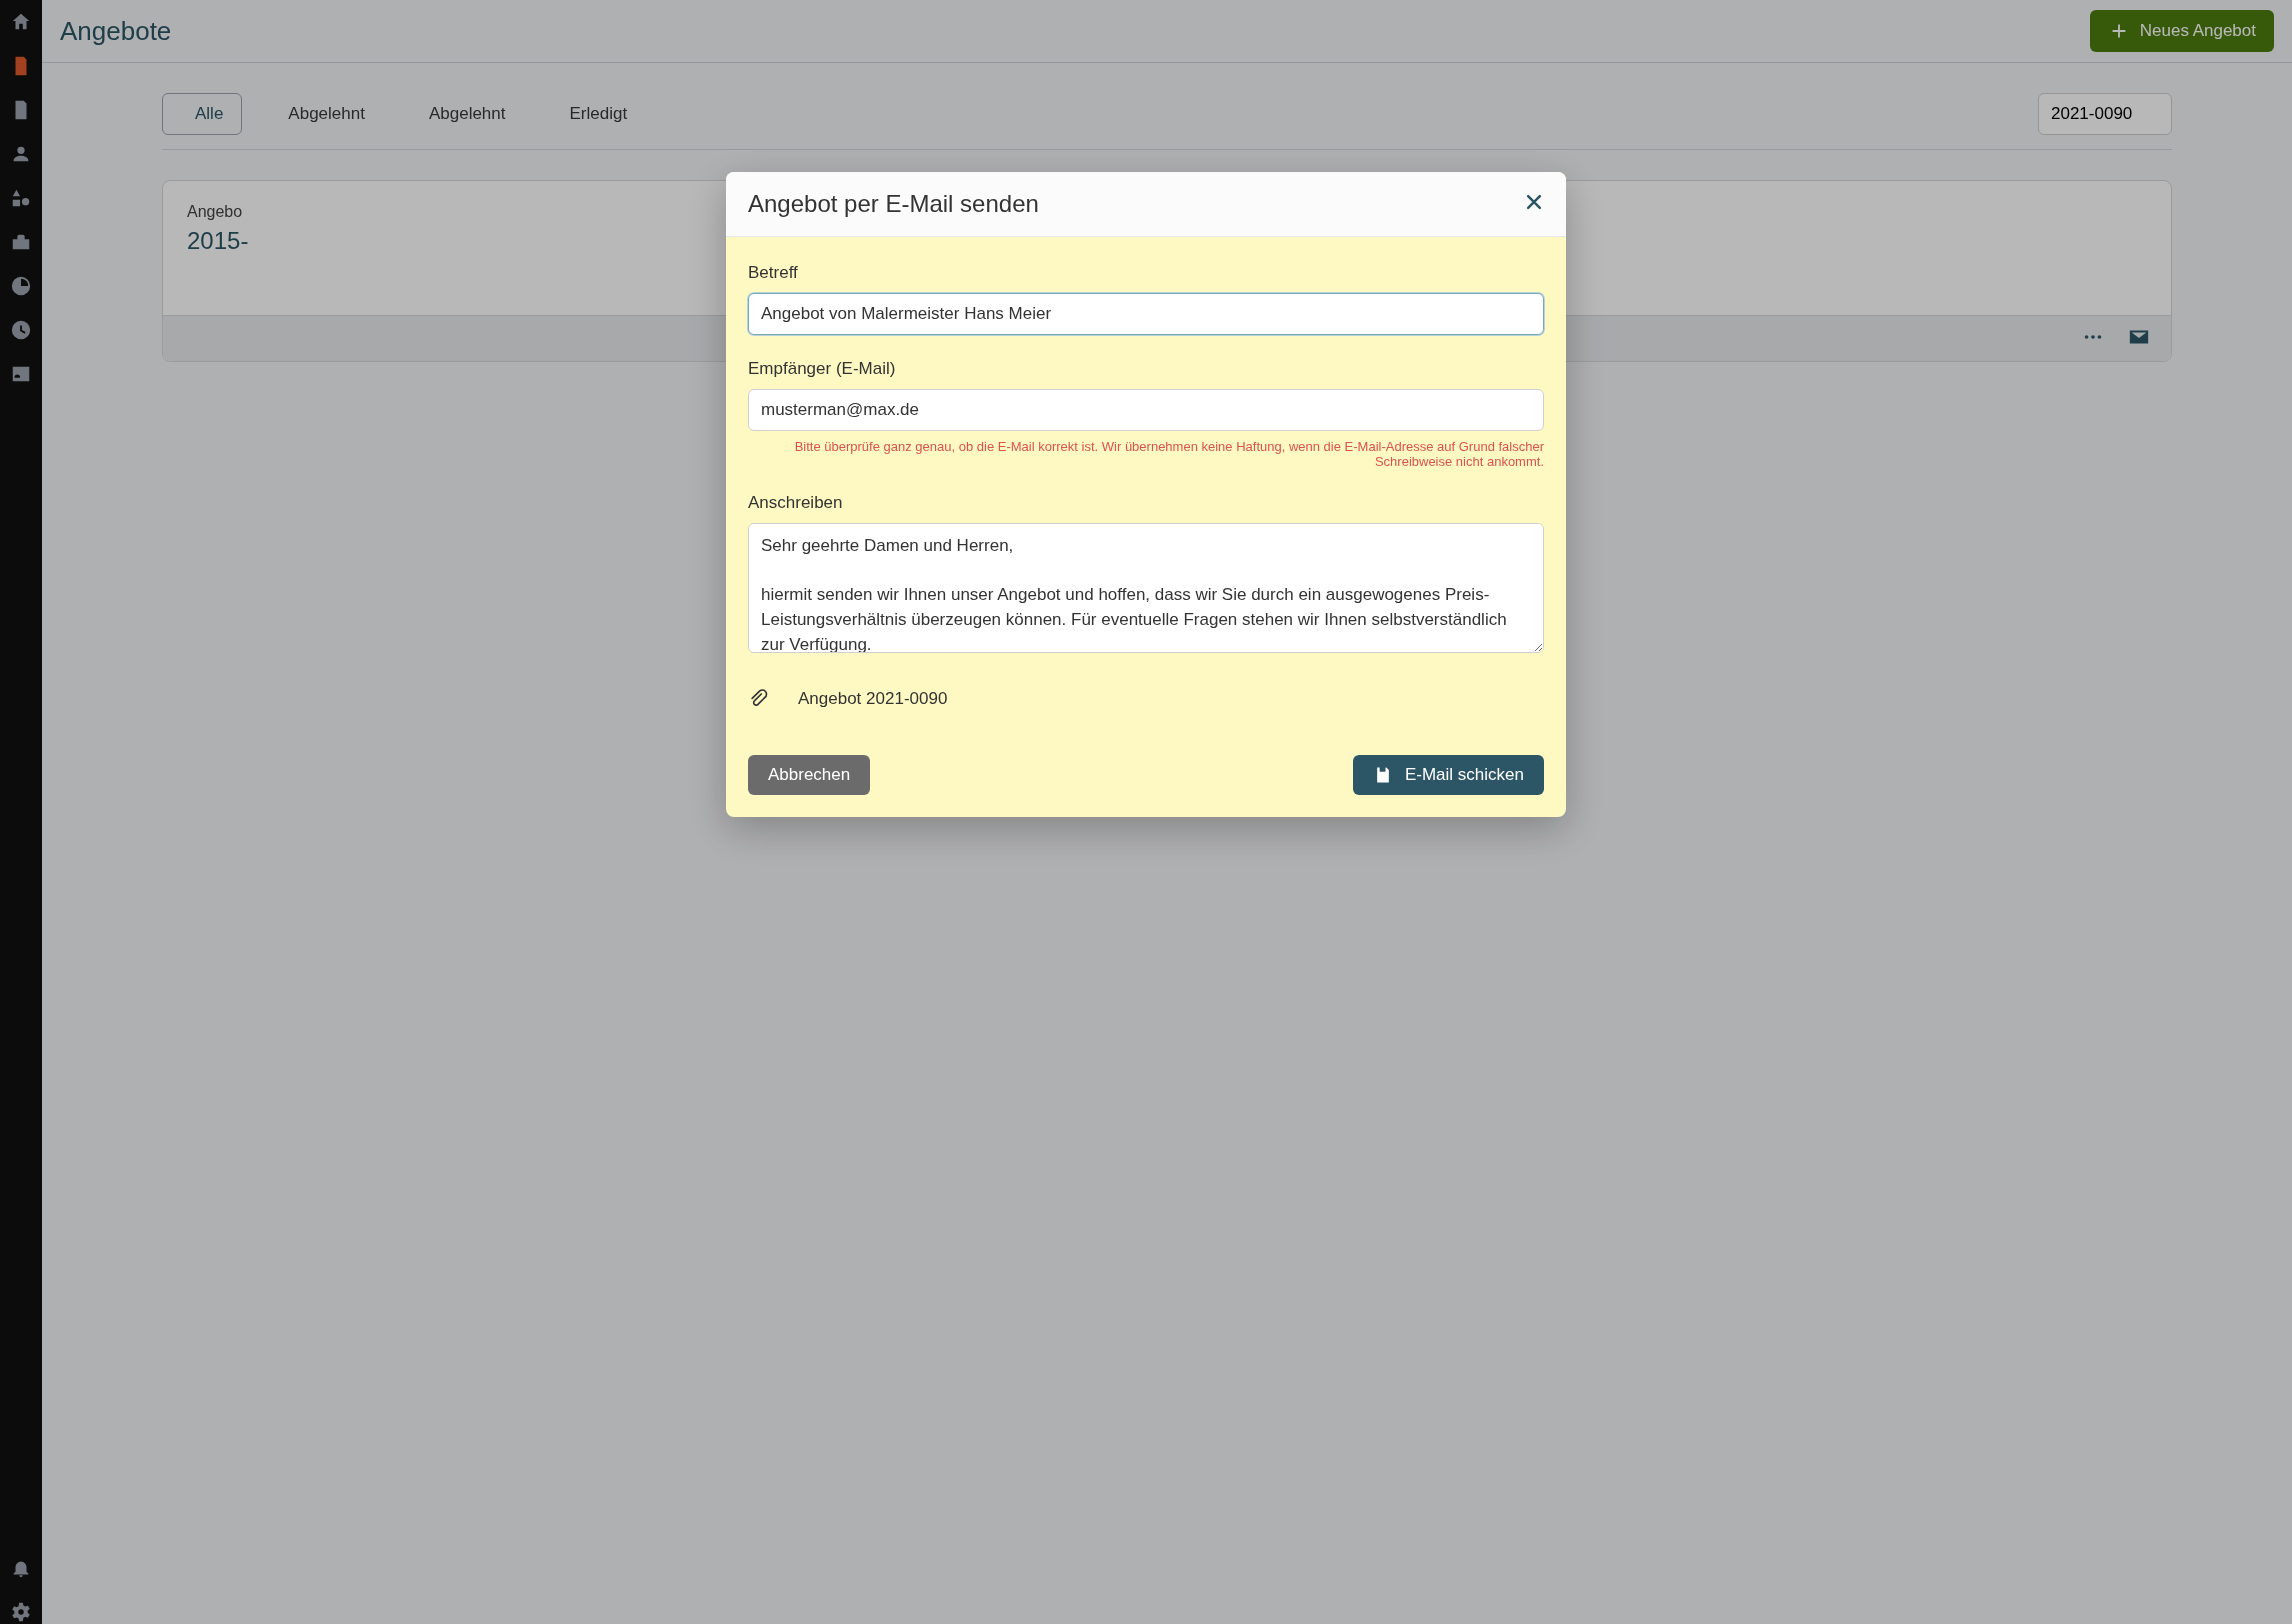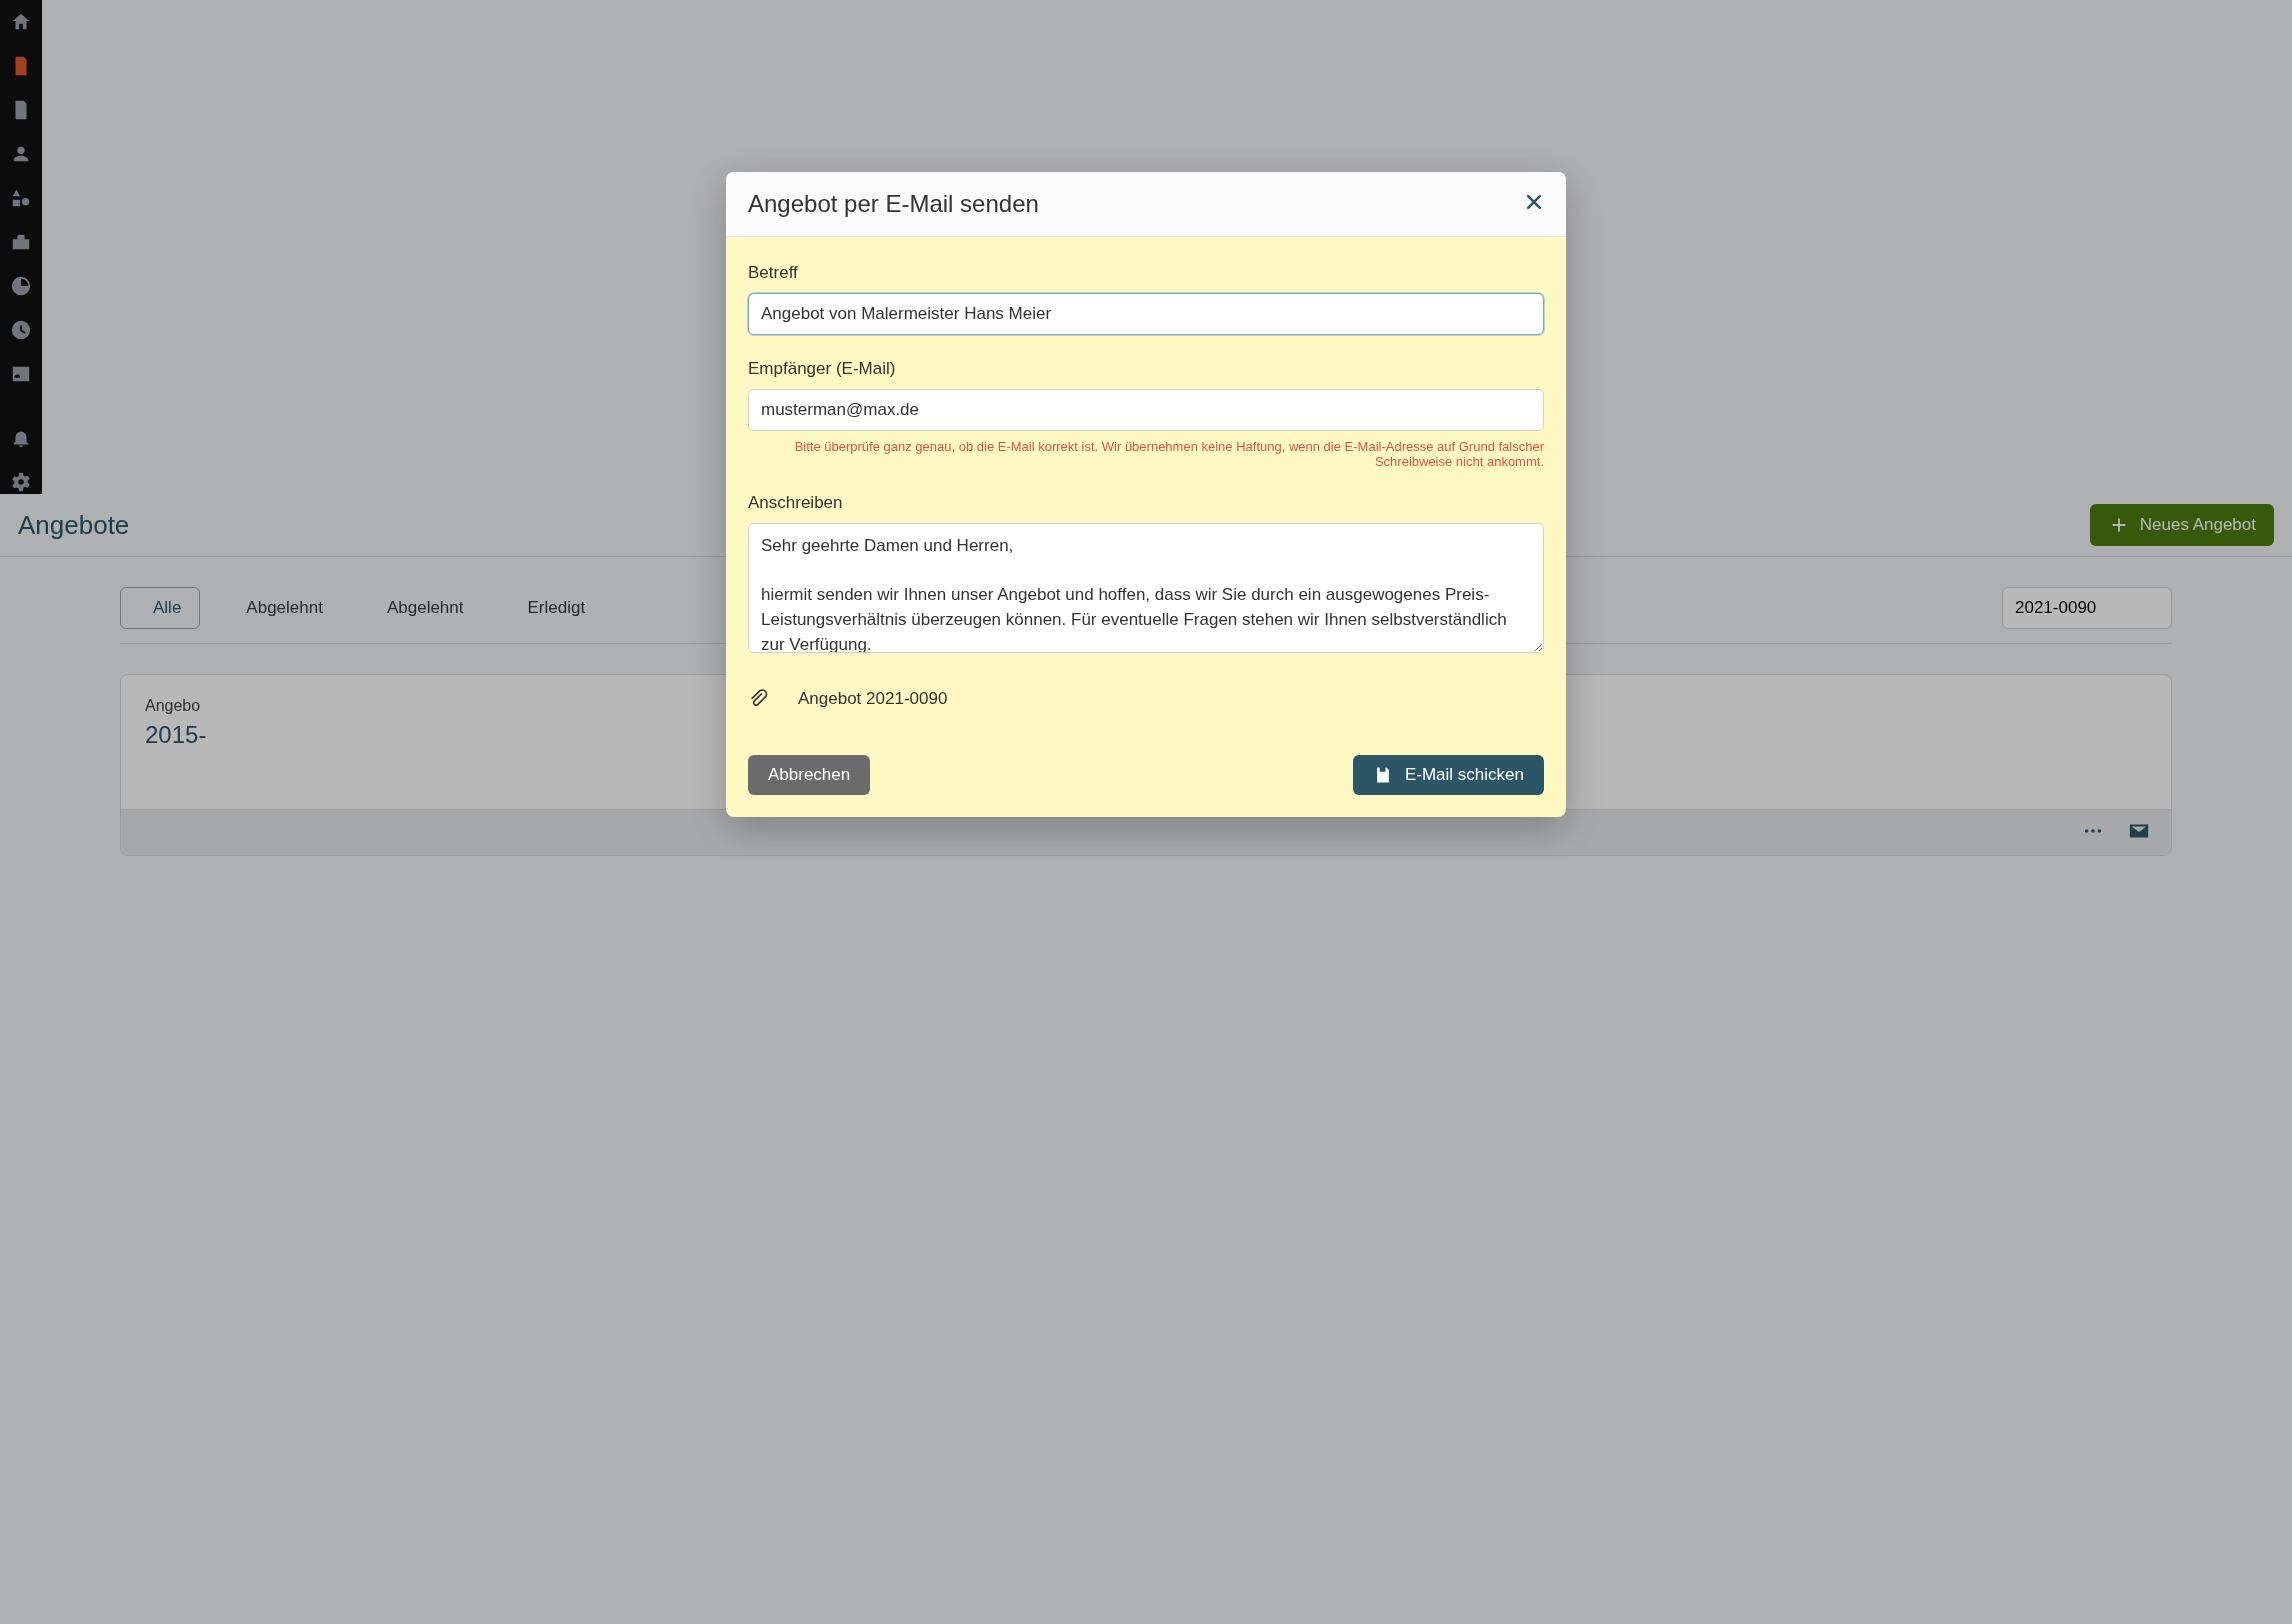--- a/index.html
+++ b/index.html
@@ -3,21 +3,21 @@
 <meta charset="utf-8">
 <style>
   * { box-sizing: border-box; margin: 0; padding: 0; }
   html, body { height: 100%; }
   body {
     font-family: -apple-system, BlinkMacSystemFont, "Segoe UI", Helvetica, Arial, sans-serif;
     background: #f3f4f6;
     color: #333;
     overflow: hidden;
   }
-  .app { display: flex; width: 100%; height: 100vh; flex-direction: column; }
+  .app { display: flex; width: 100%; height: 100vh; }
 
   
   .sidebar {
     width: 42px;
     background: #111;
     display: flex;
     flex-direction: column;
     align-items: center;
     padding-top: 10px;
     gap: 20px;
@@ -41,21 +41,21 @@
   }
   .btn-primary svg { width: 22px; height: 22px; fill: #fff; }
 
   .content { padding: 30px 120px; }
   .tabs-row { display: flex; align-items: center; justify-content: space-between; border-bottom: 1px solid #d1d5db; padding-bottom: 14px; }
   .tabs { display: flex; gap: 28px; align-items: center; }
   .tab { padding: 10px 18px; font-size: 17px; color: #3a3a3a; cursor: pointer; border-radius: 6px; }
   .tab.active { border: 1px solid #9ca3af; color: #2c5666; padding-left: 32px; }
   .search-input {
     border: 1px solid #cfcfcf; border-radius: 6px; padding: 10px 12px;
-    font-size: 17px; width: 170px; background: #fff;
+    font-size: 17px; width: 134px; background: #fff;
   }
 
   .card {
     margin-top: 30px; border: 1px solid #d7d7d7; border-radius: 8px; background: #fff;
   }
   .card-body { padding: 22px 24px 60px; }
   .card-sub { font-size: 16px; color: #444; }
   .card-title { font-size: 24px; color: #2c5666; margin-top: 6px; font-weight: 500; }
   .card-footer {
     background: #e9ebee; height: 46px; border-top: 1px solid #d7d7d7;

